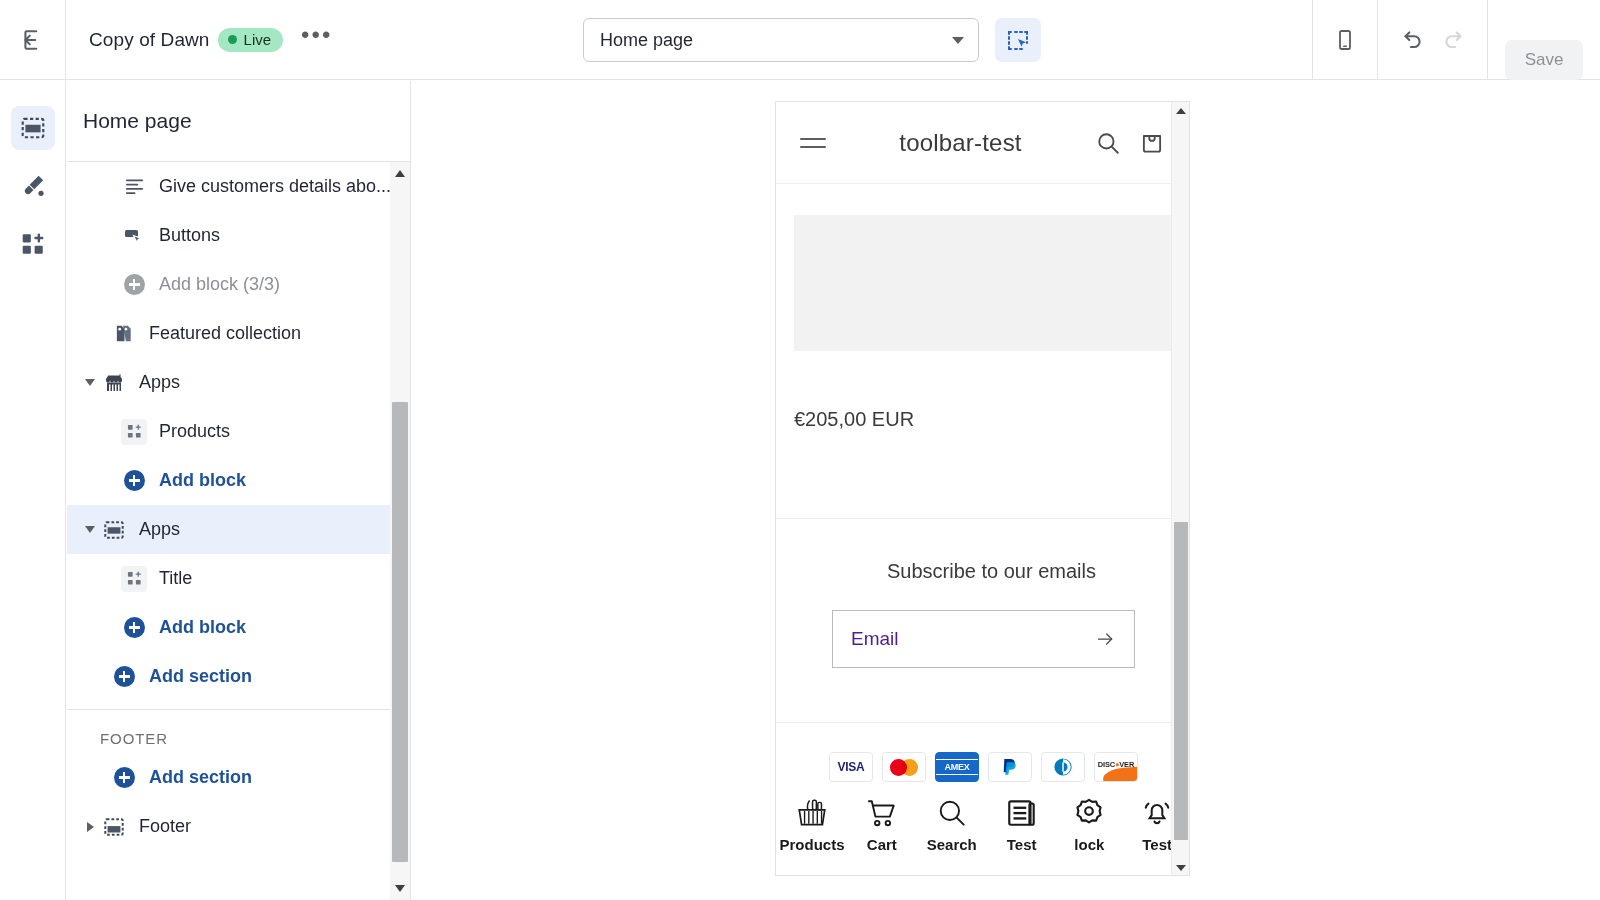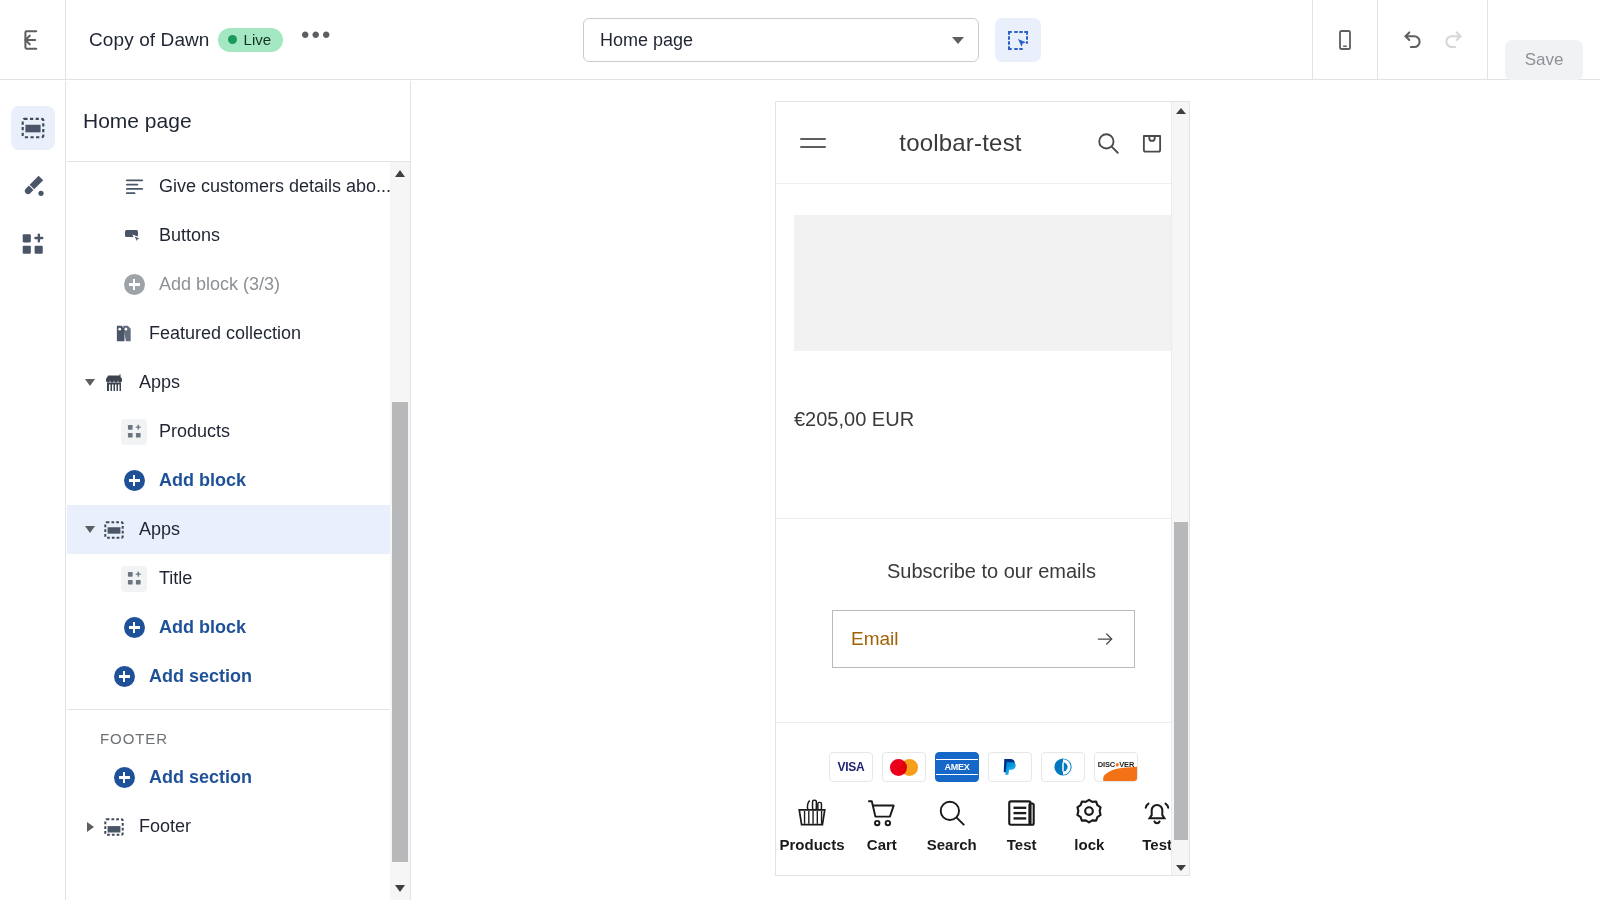--- a/index.html
+++ b/index.html
@@ -245,21 +245,21 @@
     position: absolute; top: 458px; left: 8px; width: 415px;
     text-align: center; font-size: 20px; color: #3a3a3a;
   }
   .email-field {
     position: absolute; left: 56px; top: 508px;
     width: 303px; height: 58px;
     border: 1px solid #b9bbbd;
     display: flex; align-items: center; padding: 0 18px;
     cursor: text; background: #fff;
   }
-  .email-ph { flex: 1; font-size: 19px; color: #a16207; }
+  .email-ph { flex: 1; font-size: 19px; color: #4c1d95; }
 
   .pay-row {
     position: absolute; top: 650px; left: 0; width: 415px;
     display: flex; justify-content: center; gap: 9px;
   }
   .pay-card {
     width: 44px; height: 30px; border-radius: 4px;
     border: 1px solid #e6e7e8; background: #fff;
     display: flex; align-items: center; justify-content: center;
     overflow: hidden; position: relative;

